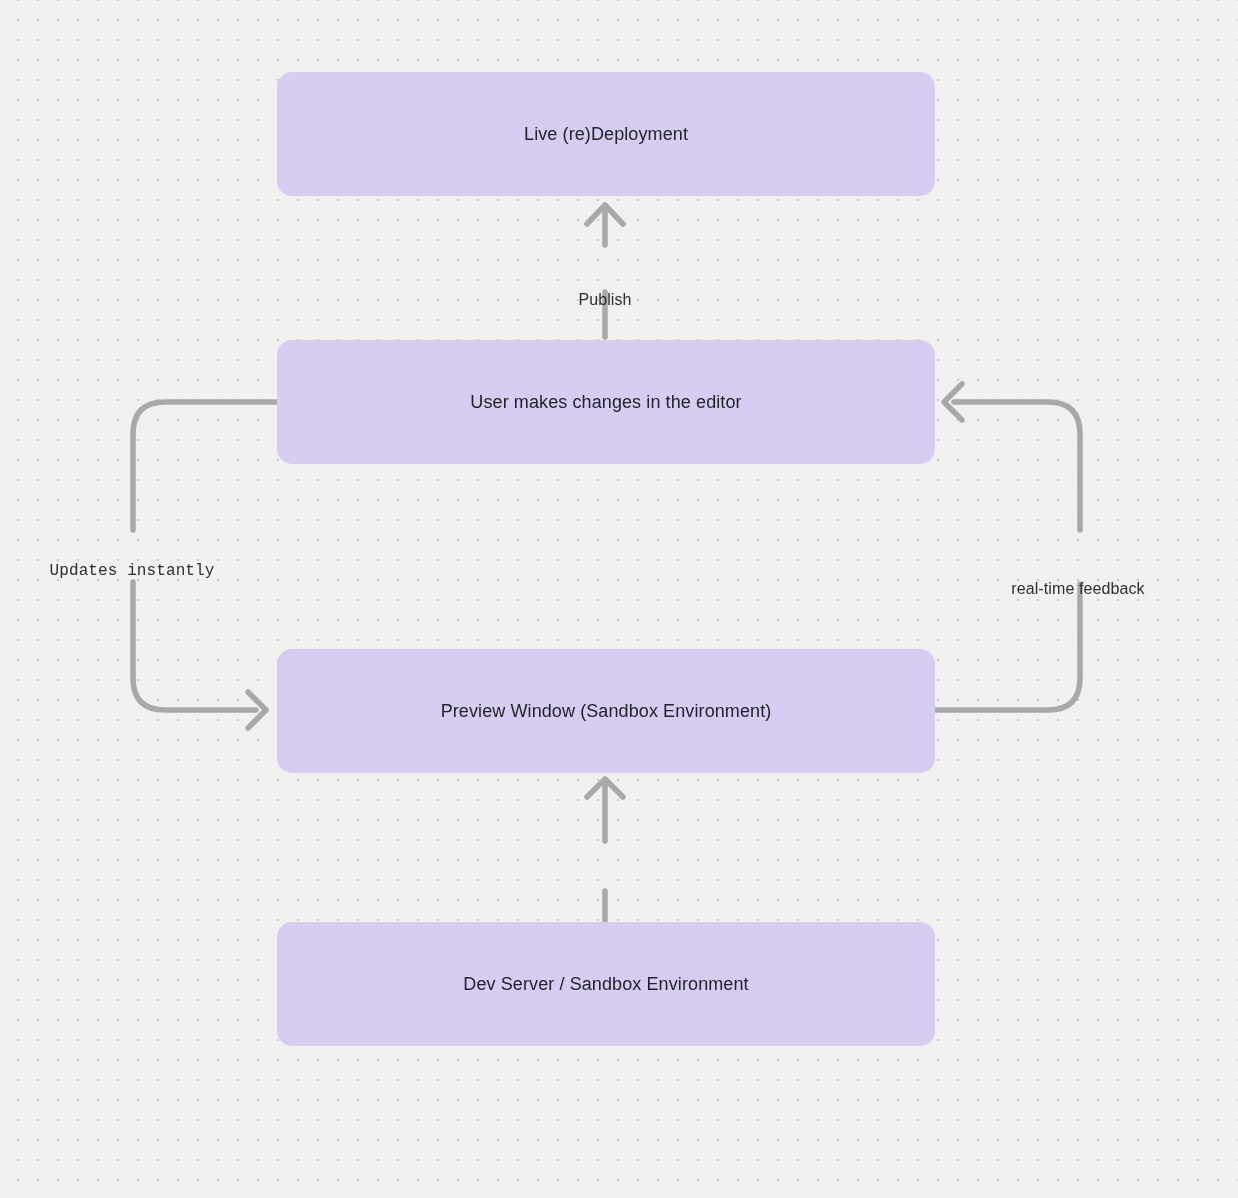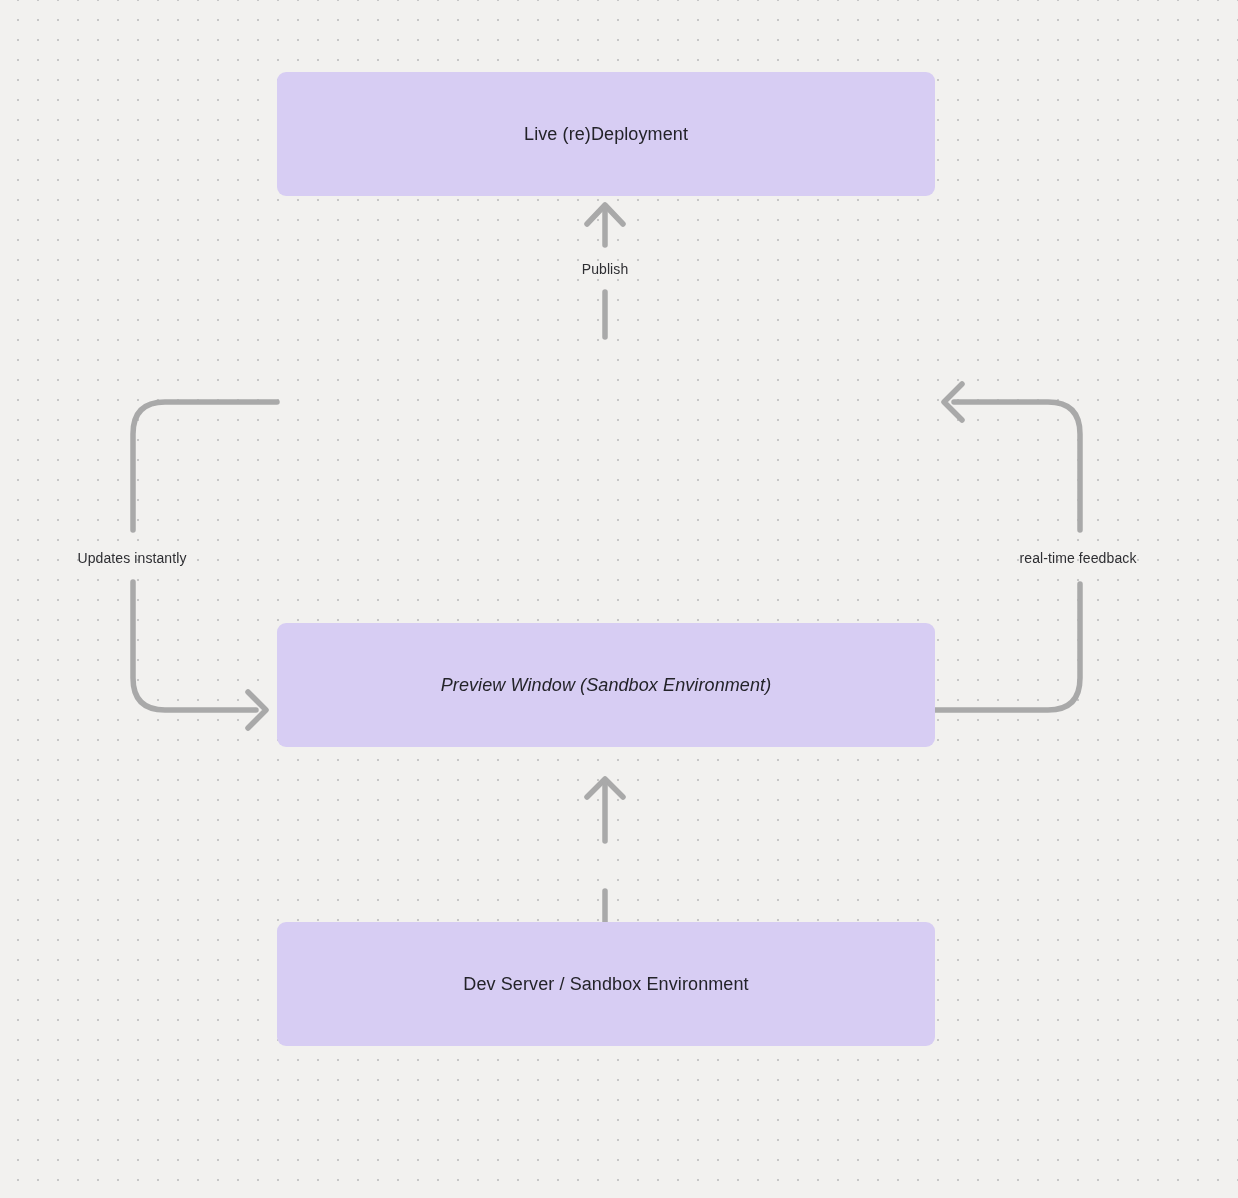--- a/index.html
+++ b/index.html
@@ -19,43 +19,44 @@
     background-image: radial-gradient(circle, #c7c7c7 1.2px, transparent 1.3px);
     background-size: 20px 20px;
     background-position: 8px 10px;
   }
   .node {
     position: absolute;
     left: 277px;
     width: 658px;
     height: 124px;
     background: #d7cdf3;
-    border-radius: 9px;
+    border-radius: 15px;
     display: flex;
     align-items: center;
     justify-content: center;
     font-size: 18px;
     letter-spacing: 0.1px;
     color: #232329;
   }
   .node-1 { top: 72px; }
   .node-2 { top: 340px; }
-  .node-3 { top: 623px; font-style: italic; }
+  .node-3 { top: 649px; }
   .node-4 { top: 922px; }
 
   .edge-label {
     position: absolute;
     transform: translate(-50%, -50%);
-    font-size: 14px;
+    font-size: 16px;
     letter-spacing: 0.1px;
     color: #2e2e32;
     white-space: nowrap;
+    margin-top: 31px;
   }
   .label-publish   { left: 605px;  top: 269px; }
-  .label-updates   { left: 132px;  top: 558px; }
+  .label-updates   { left: 132px;  top: 540px; font-family: Liberation Mono, monospace; }
   .label-realtime  { left: 1078px; top: 558px; text-align: right; }
   .label-spunup    { left: 606px;  top: 866px; }
 
   svg.arrows {
     position: absolute;
     inset: 0;
     pointer-events: none;
   }
   svg.arrows path {
     fill: none;
@@ -95,20 +96,23 @@
       <path d="M605 784 V841"></path>
       <path d="M605 891 V946"></path>
       <path d="M587 932 L605 950 L623 932"></path>
     </g>
   </svg>
 
   <div class="node node-1">
     <span>Live (re)Deployment</span>
   </div>
 
+  <div class="node node-2">
+    <span>User makes changes in the editor</span>
+  </div>
 
   <div class="node node-3">
     <span>Preview Window (Sandbox Environment)</span>
   </div>
 
   <div class="node node-4">
     <span>Dev Server / Sandbox Environment</span>
   </div>
 
   <div class="edge-label label-publish">Publish</div>

